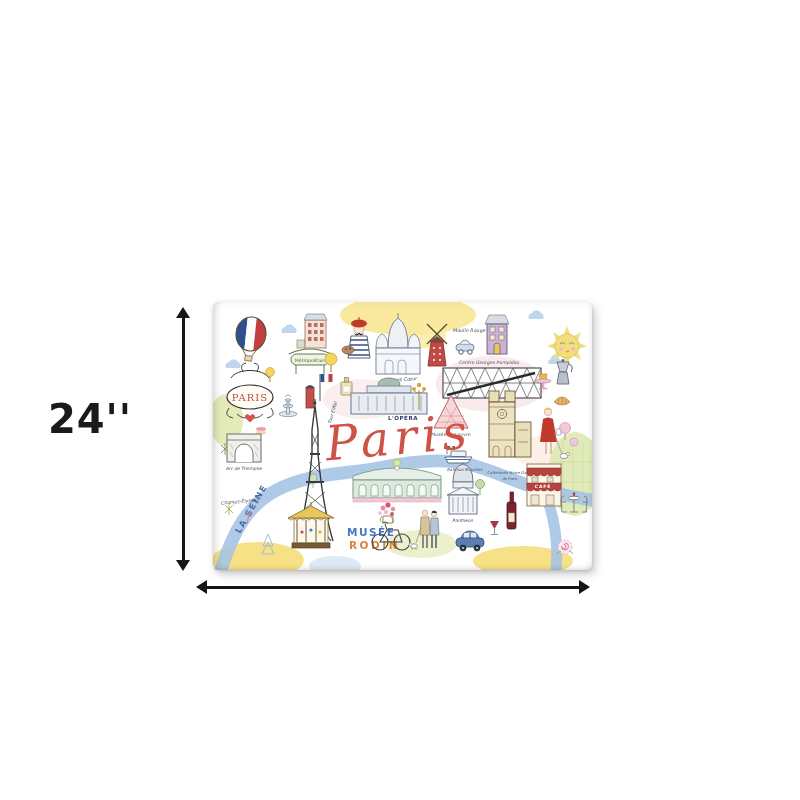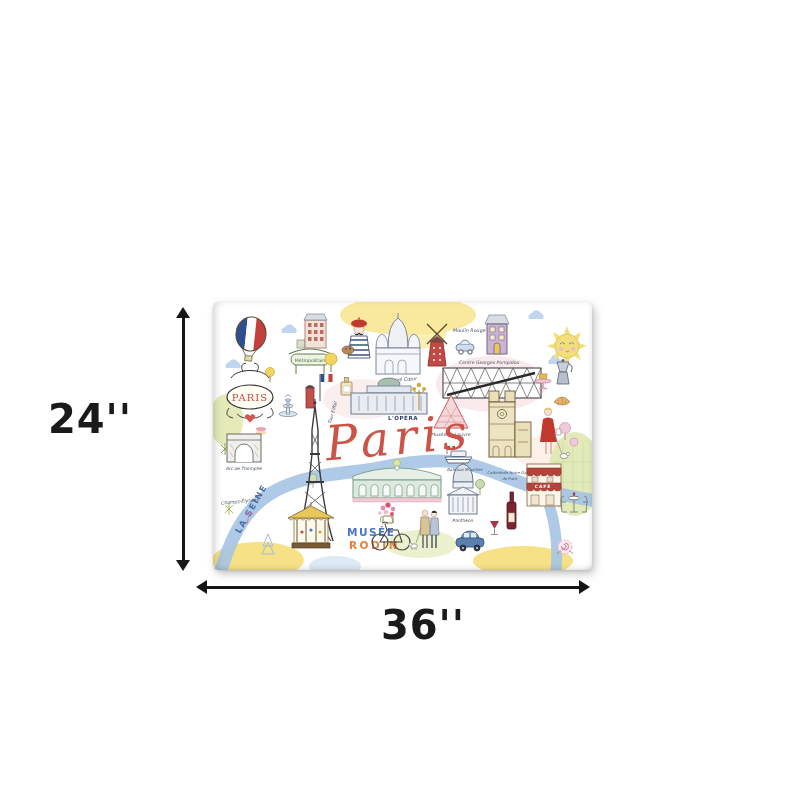--- a/index.html
+++ b/index.html
@@ -43,21 +43,20 @@
     <div class="line"></div>
     <div class="head-bot"></div>
   </div>
   <div class="dim-label" id="label-height">24''</div>
 
   <div class="dim-h">
     <div class="head-l"></div>
     <div class="line"></div>
     <div class="head-r"></div>
   </div>
-  <div class="dim-label" id="label-width">36''</div>
 
   <div class="canvas-print">
     <svg width="379" height="268" viewBox="0 0 379 268" xmlns="http://www.w3.org/2000/svg">
       <defs>
         <clipPath id="balloonClip">
             <ellipse cx="0" cy="0" rx="15" ry="17"></ellipse>
           </clipPath>
         <clipPath id="shirtClip">
             <path d="M138,34 L154,34 L157,56 L135,56 Z"></path>
           </clipPath>

